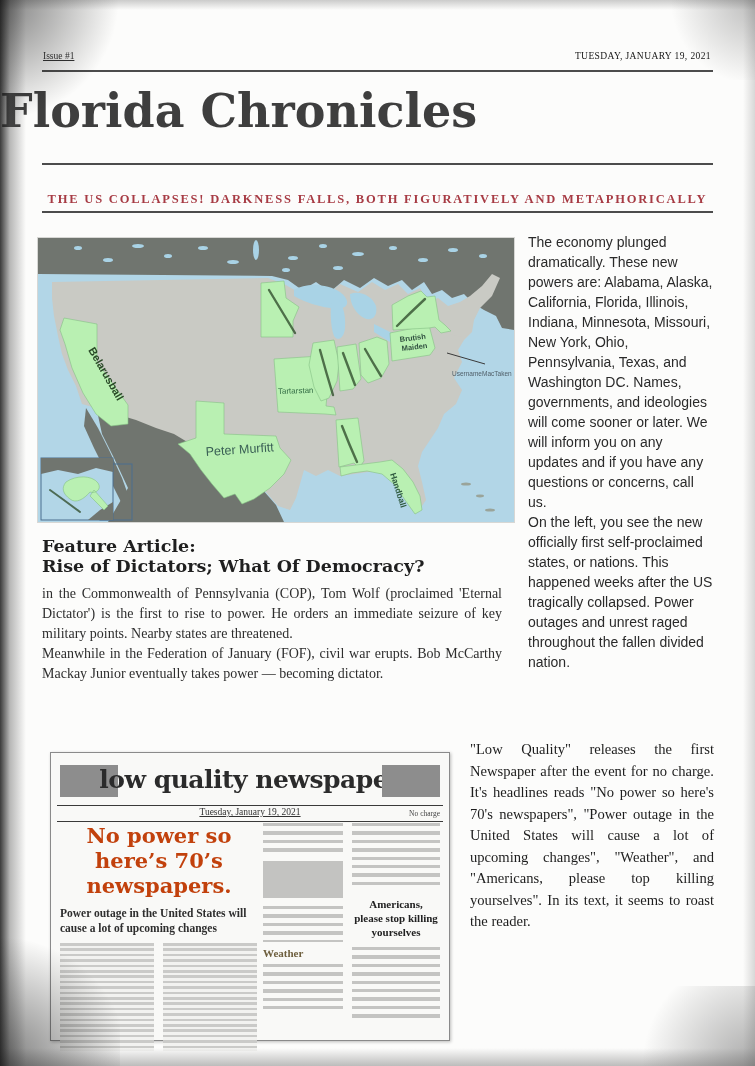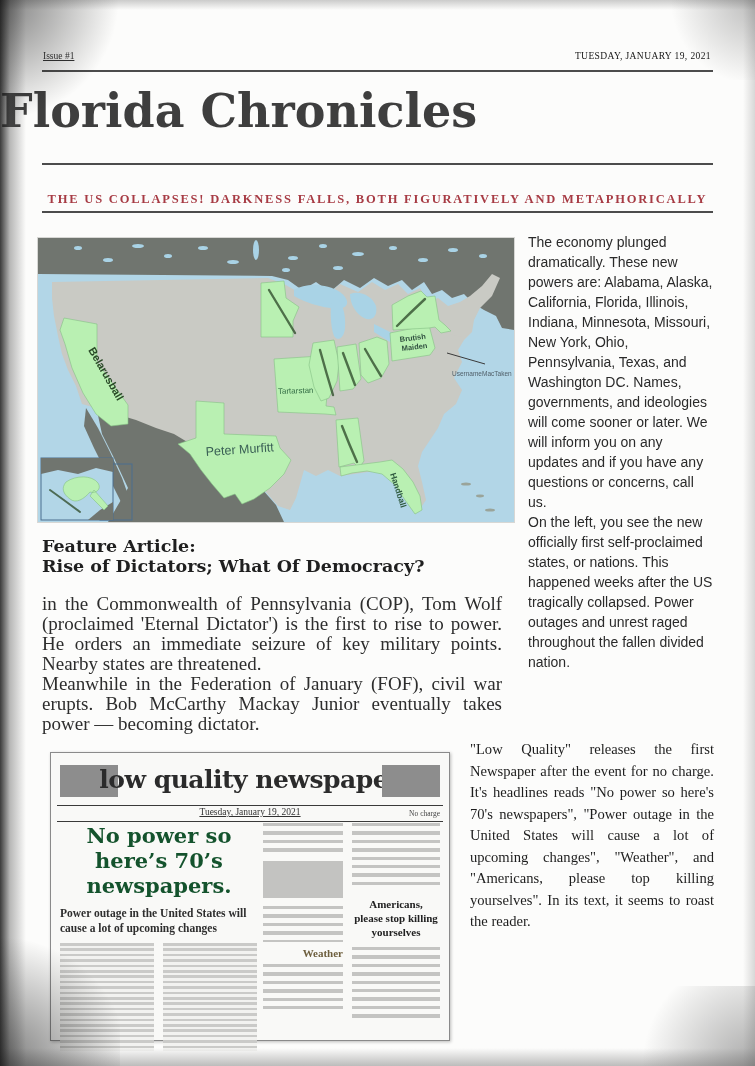--- a/index.html
+++ b/index.html
@@ -41,47 +41,47 @@
 
   
   .sidebar{position:absolute;left:528px;top:232px;width:187px;
     font-family:"Liberation Sans","DejaVu Sans",sans-serif;font-size:14px;line-height:20px;color:#2a2a2a;}
   .sidebar p{margin:0;}
 
   
   .feature{position:absolute;left:42px;top:536px;width:460px;color:#1f1f1f;}
   .kicker{font-size:17.5px;font-weight:700;font-family:"DejaVu Serif",serif;}
   .ftitle{font-size:17.5px;font-weight:700;font-family:"DejaVu Serif",serif;}
-  .fbody{margin-top:18px;font-size:19px;line-height:20px;text-align:justify;color:#2d2d2d;}
+  .fbody{margin-top:8px;font-size:14px;line-height:20px;text-align:justify;color:#2d2d2d;}
   .fbody p{margin:0;}
 
   
   .clipping{position:absolute;left:50px;top:752px;width:398px;height:287px;
     background:#f9f9f7;border:1px solid #8a8a8a;box-shadow:1px 1px 3px rgba(0,0,0,.25);}
   .c-box{position:absolute;top:12px;width:58px;height:32px;background:#8d8d8d;}
   .c-box-l{left:9px;} .c-box-r{right:9px;}
   .c-title{position:absolute;left:0;right:0;top:12px;text-align:center;
     font-family:"DejaVu Serif",serif;font-weight:900;font-size:25px;color:#2b2b2b;letter-spacing:-0.5px;}
   .c-datebar{position:absolute;left:6px;right:6px;top:52px;height:15px;
     border-top:1.5px solid #3a3a3a;border-bottom:1px solid #3a3a3a;}
   .c-date{position:absolute;left:0;right:0;top:1px;text-align:center;font-size:9.5px;color:#333;
     text-decoration:underline;}
   .c-price{position:absolute;right:3px;top:3px;font-size:7.5px;color:#444;}
   .c-left{position:absolute;left:9px;top:70px;width:198px;}
   .c-headline{text-align:center;font-size:21px;line-height:25px;font-weight:700;
-    font-family:"DejaVu Serif",serif;color:#14532d;}
+    font-family:"DejaVu Serif",serif;color:#c2410c;}
   .c-subhead{margin-top:8px;font-size:11.5px;line-height:15px;font-weight:700;color:#2e2e2e;}
   .c-cols{margin-top:7px;display:flex;gap:9px;}
   .faux-dense{width:94px;height:108px;
     background-image:repeating-linear-gradient(180deg,#cacac8 0px,#cacac8 2.6px,#f2f2f0 2.6px,#f2f2f0 5.4px);
     filter:blur(.4px);}
   .faux-bars{background-image:repeating-linear-gradient(180deg,#c4c4c2 0px,#c4c4c2 3.4px,rgba(0,0,0,0) 3.4px,rgba(0,0,0,0) 8.4px);}
   .c-col3{position:absolute;left:212px;top:70px;width:80px;}
   .c-imgbox{height:37px;background:#c3c3c1;margin-top:8px;}
-  .c-weather{margin-top:5px;text-align:right;font-size:11px;font-weight:700;color:#6e5f3e;}
+  .c-weather{margin-top:5px;text-align:left;font-size:11px;font-weight:700;color:#6e5f3e;}
   .c-col4{position:absolute;left:301px;top:70px;width:88px;}
   .c-psa{margin:8px 2px 0 2px;text-align:center;font-size:11px;line-height:14px;font-weight:700;color:#222;}
   .mt8{margin-top:8px;} .mt5{margin-top:5px;}
 
   
   .outro{position:absolute;left:470px;top:739px;width:244px;
     font-size:14.6px;line-height:21.5px;text-align:justify;color:#1d1d1d;}
   .outro p{margin:0;}
 </style>
 </head>

